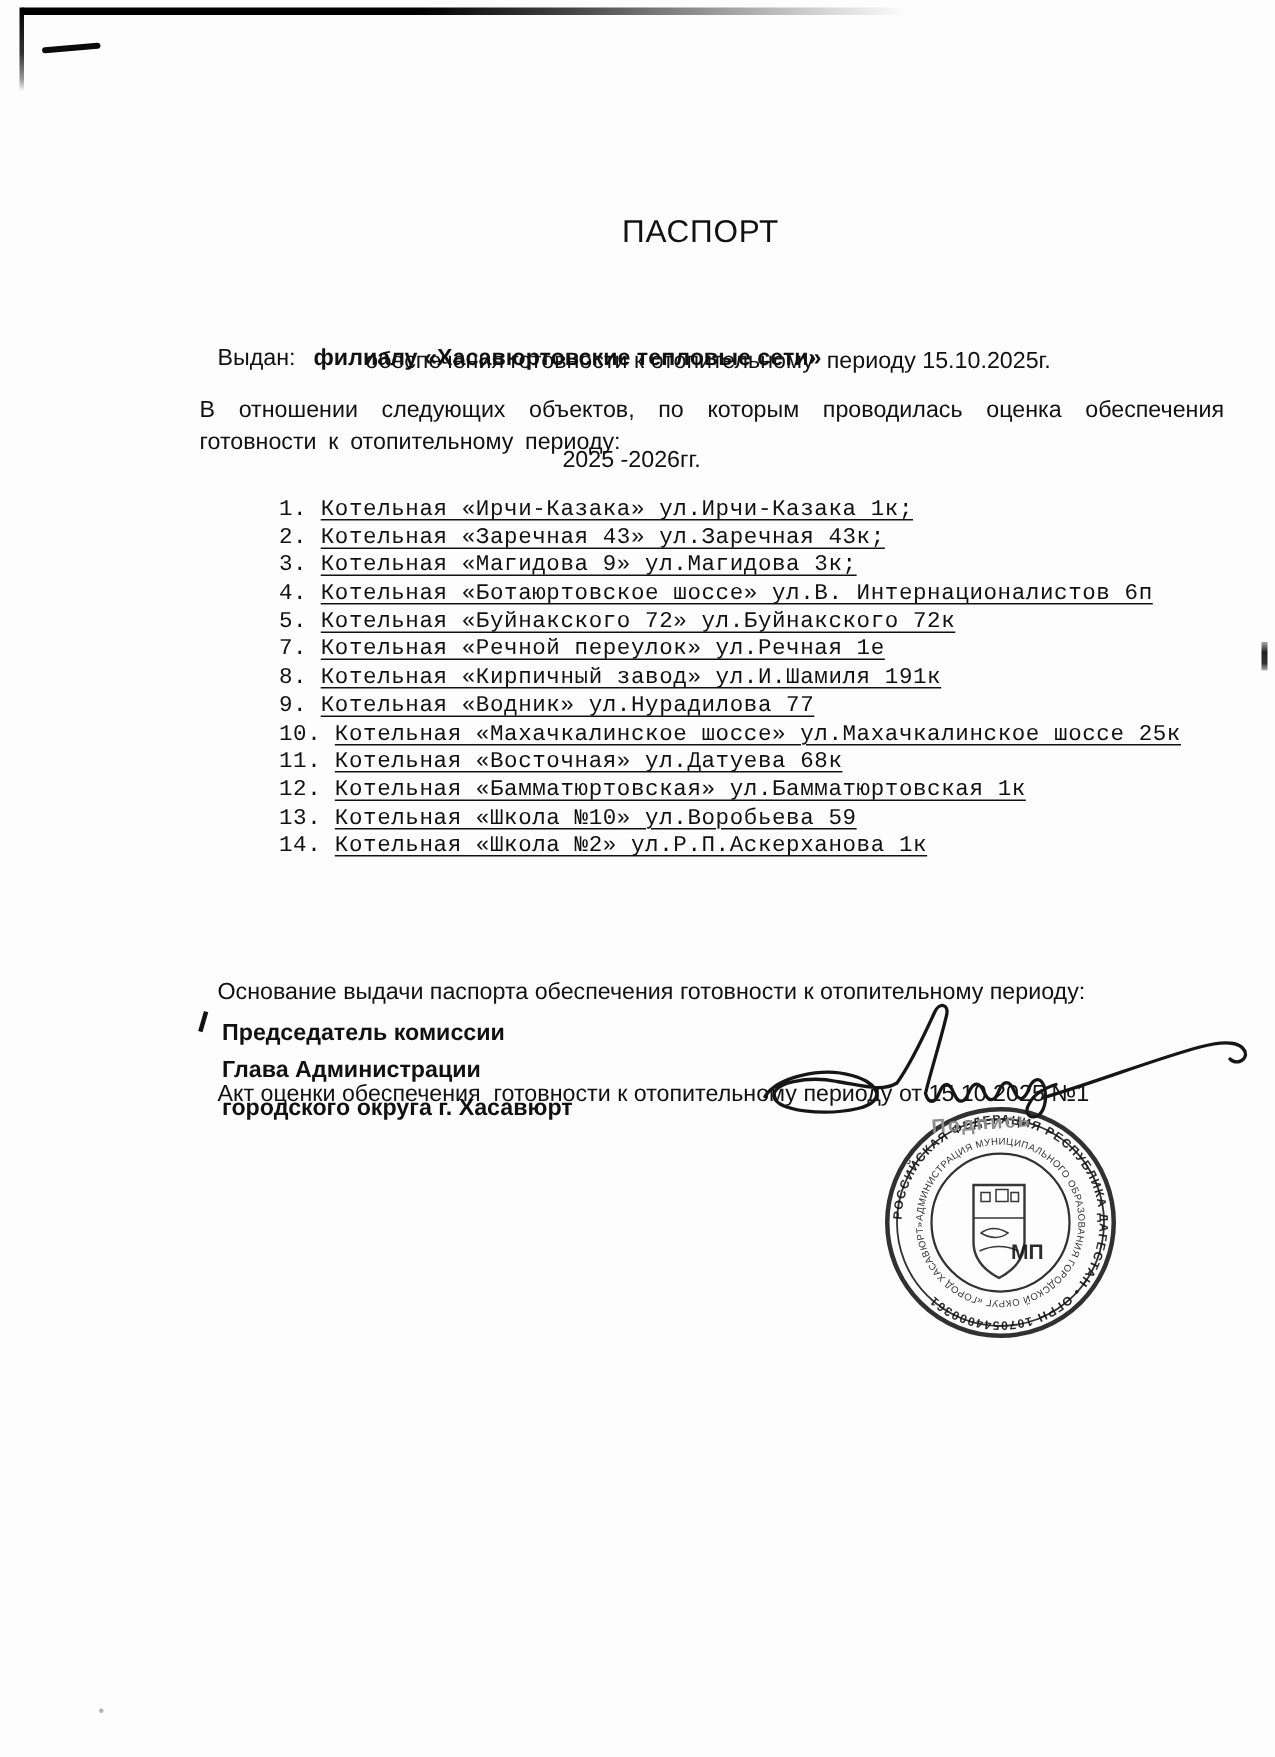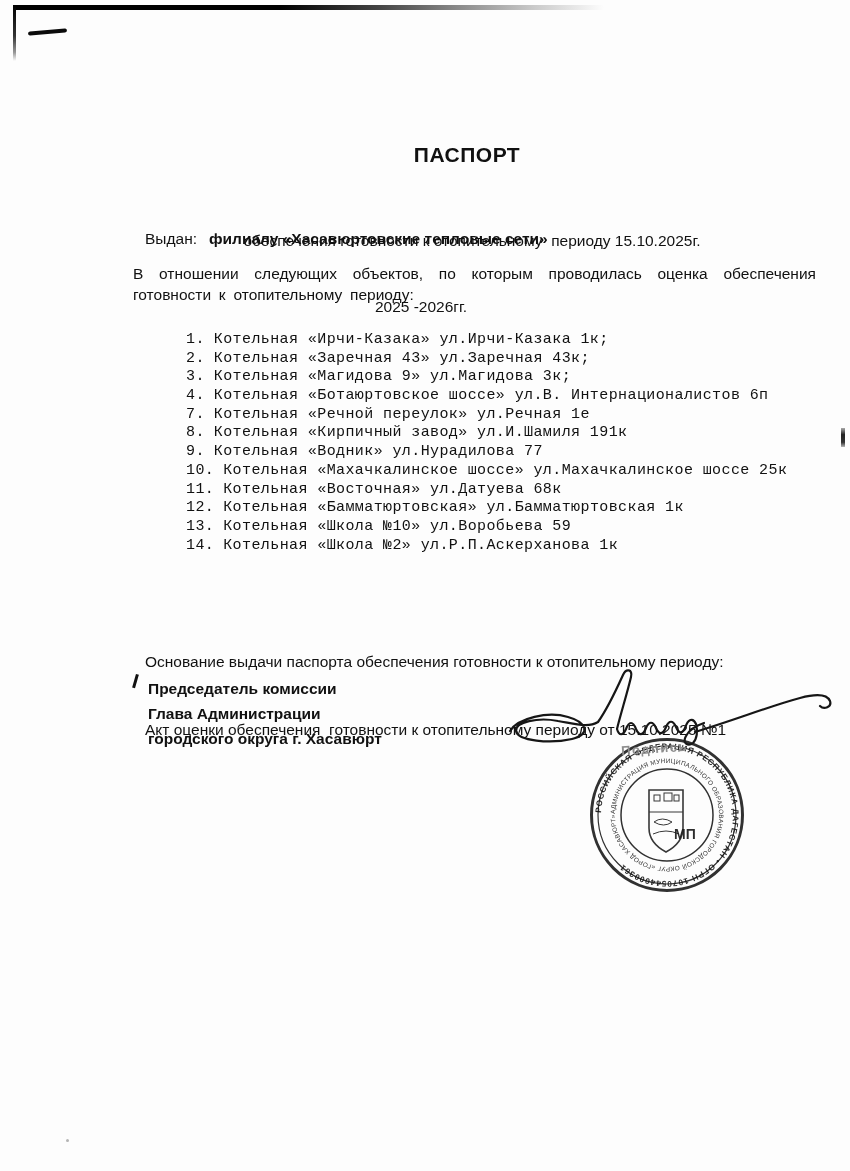--- a/index.html
+++ b/index.html
@@ -20,34 +20,34 @@
   .left-edge{left:13px;top:5px;width:3px;height:56px;
     background:linear-gradient(to bottom,#000 0%,#333 55%,#999 85%,transparent 100%);}
   .pen-dash{left:28px;top:30px;width:39px;height:4px;background:#0b0b0b;
     transform:rotate(-5deg);border-radius:2px;}
   .right-mark{left:841px;top:428px;width:4px;height:19px;
     background:linear-gradient(to bottom,#aaa,#222 35%,#333 75%,#b5b5b5);}
   .speck{left:66px;top:1139px;width:3px;height:3px;background:#b4b4b4;border-radius:50%;}
 
   
   .doc-title{left:84px;top:143px;width:766px;text-align:center;
-    font-size:21px;font-weight:bold;letter-spacing:.5px;}
+    font-size:21px;font-weight:normal;letter-spacing:.5px;}
   .subtitle-wrap{left:130px;top:186px;width:684px;text-align:center;
     font-size:15.5px;line-height:22px;white-space:pre-wrap;}
   .subtitle-2{position:relative;left:-51px;}
   .issued{left:145px;top:230px;font-size:15.5px;}
   .issued b{margin-left:12px;}
   .intro{left:133px;top:263px;width:683px;font-size:15.5px;line-height:21px;
     text-align:justify;text-align-last:left;word-spacing:3.5px;}
 
   .objects{left:186px;top:331px;font-family:"Liberation Mono", monospace;
     font-size:15px;letter-spacing:.4px;}
   .obj-row{height:18.7px;line-height:18.7px;white-space:nowrap;}
   .obj-num{display:inline-block;margin-right:9px;}
-  .obj-text{text-decoration-thickness:1.4px;text-underline-offset:3px;}
+  .obj-text{text-decoration:underline;text-decoration-thickness:1.4px;text-underline-offset:3px;}
 
   .basis{left:145px;top:606px;font-size:15.5px;line-height:22.5px;white-space:pre-wrap;}
 
   .tick{left:134px;top:674px;width:2.5px;height:14px;background:#111;transform:rotate(16deg);}
   .official{left:148px;top:676px;font-size:15.5px;line-height:25.2px;font-weight:bold;}
 
   .sig-svg{left:500px;top:658px;}
   .stamp-svg{left:588px;top:736px;}
   .podpis{left:621px;top:741px;font-size:13px;font-weight:bold;color:#8d8d8d;
     letter-spacing:1.5px;transform:rotate(-4deg);z-index:3;}
@@ -72,20 +72,21 @@
   <span>Выдан:</span><b>филиалу «Хасавюртовские тепловые сети»</b>
 </div>
 
 <div class="abs intro">В отношении следующих объектов, по которым проводилась оценка обеспечения готовности к отопительному периоду:</div>
 
 <div class="abs objects">
   <div class="obj-row"><span class="obj-num">1.</span><span class="obj-text">Котельная «Ирчи-Казака» ул.Ирчи-Казака 1к;</span></div>
   <div class="obj-row"><span class="obj-num">2.</span><span class="obj-text">Котельная «Заречная 43» ул.Заречная 43к;</span></div>
   <div class="obj-row"><span class="obj-num">3.</span><span class="obj-text">Котельная «Магидова 9» ул.Магидова 3к;</span></div>
   <div class="obj-row"><span class="obj-num">4.</span><span class="obj-text">Котельная «Ботаюртовское шоссе» ул.В. Интернационалистов 6п</span></div>
+  <div class="obj-row"><span class="obj-num">5.</span><span class="obj-text">Котельная «Буйнакского 72» ул.Буйнакского 72к</span></div>
   <div class="obj-row"><span class="obj-num">7.</span><span class="obj-text">Котельная «Речной переулок» ул.Речная 1е</span></div>
   <div class="obj-row"><span class="obj-num">8.</span><span class="obj-text">Котельная «Кирпичный завод» ул.И.Шамиля 191к</span></div>
   <div class="obj-row"><span class="obj-num">9.</span><span class="obj-text">Котельная «Водник» ул.Нурадилова 77</span></div>
   <div class="obj-row"><span class="obj-num">10.</span><span class="obj-text">Котельная «Махачкалинское шоссе» ул.Махачкалинское шоссе 25к</span></div>
   <div class="obj-row"><span class="obj-num">11.</span><span class="obj-text">Котельная «Восточная» ул.Датуева 68к</span></div>
   <div class="obj-row"><span class="obj-num">12.</span><span class="obj-text">Котельная «Бамматюртовская» ул.Бамматюртовская 1к</span></div>
   <div class="obj-row"><span class="obj-num">13.</span><span class="obj-text">Котельная «Школа №10» ул.Воробьева 59</span></div>
   <div class="obj-row"><span class="obj-num">14.</span><span class="obj-text">Котельная «Школа №2» ул.Р.П.Аскерханова 1к</span></div>
 </div>
 

